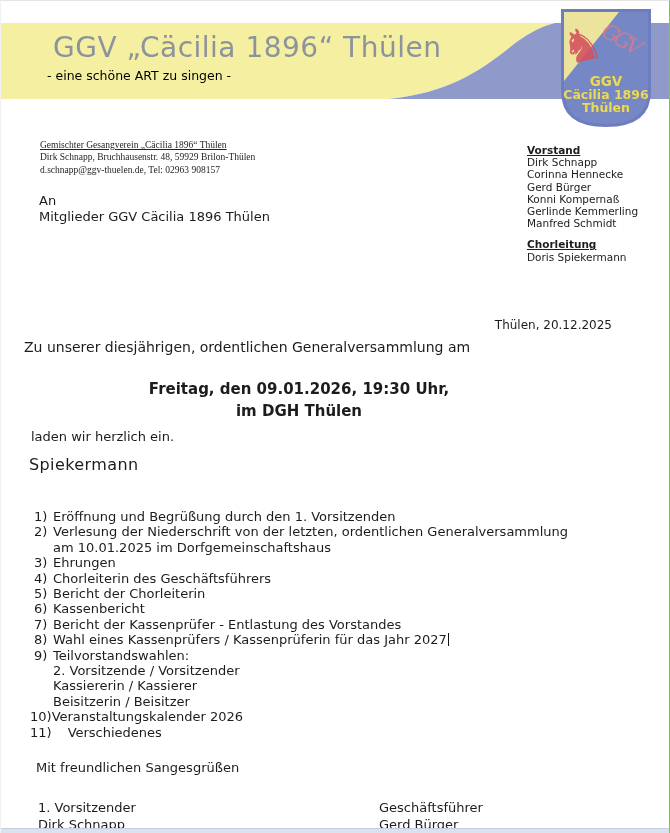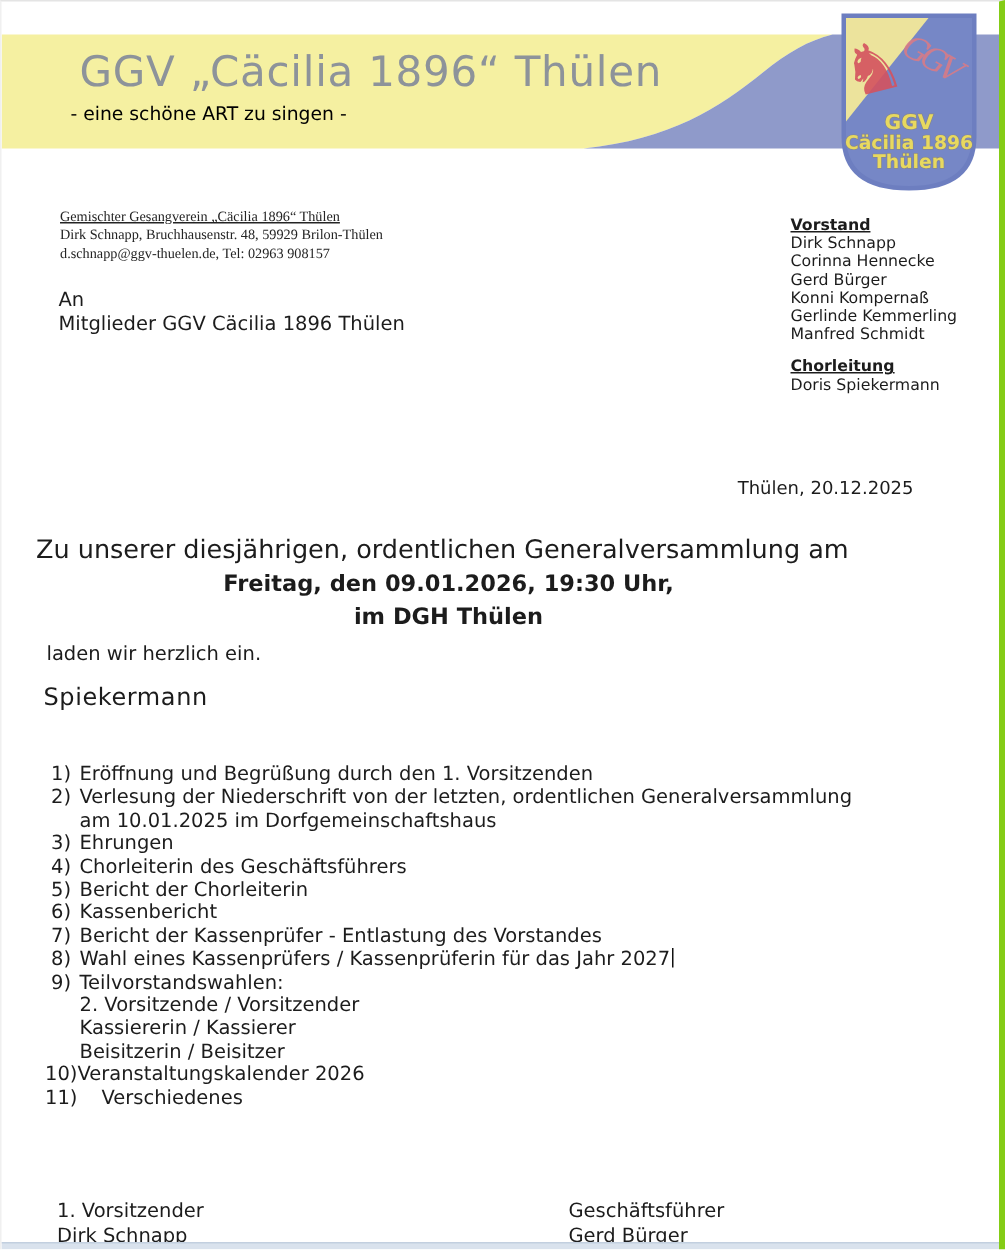--- a/index.html
+++ b/index.html
@@ -1,37 +1,37 @@
 <!DOCTYPE html>
 <html><head>
 <meta charset="utf-8">
 <style>
   html,body{margin:0;padding:0;background:#fff;}
   .page{
     position:relative;width:670px;height:833px;overflow:hidden;background:#ffffff;
     font-family:"DejaVu Sans",sans-serif;color:#1c1c1c;
-    border-top:1px solid #e4e4e4;border-right:4px solid #84cc16;border-left:1px solid #f0f0f0;
+    border-top:1px solid #e4e4e4;border-right:1px solid #84cc16;border-left:1px solid #f0f0f0;
     box-sizing:border-box;
   }
   .abs{position:absolute;}
   
   .hdr-title{left:52px;top:30px;font-size:28px;color:#8d939a;letter-spacing:0.5px;white-space:nowrap;}
   .hdr-sub{left:46px;top:67px;font-size:12.5px;color:#000000;white-space:nowrap;}
   
   .sender{left:39px;top:138px;font-size:9.5px;line-height:12.4px;color:#242424;white-space:nowrap;font-family:Liberation Serif, serif;}
   .sender .u{text-decoration:underline;}
   
   .recipient{left:38px;top:192px;font-size:13px;line-height:15.5px;white-space:nowrap;}
   
   .board{left:526px;top:143px;font-size:10.5px;line-height:12.2px;white-space:nowrap;}
   .board .head{font-weight:bold;text-decoration:underline;}
   .board .gap{height:9px;}
   
   .dateline{top:317px;right:57px;font-size:12px;text-align:right;white-space:nowrap;}
-  .intro{left:23px;top:356px;font-size:17px;white-space:nowrap;}
+  .intro{left:23px;top:338px;font-size:14px;white-space:nowrap;}
   .event{left:0;top:377px;width:596px;text-align:center;font-weight:bold;font-size:15px;line-height:22px;}
   .invite{left:30px;top:428px;font-size:13px;white-space:nowrap;}
   .agenda-head{left:28px;top:454px;font-size:16px;letter-spacing:0.4px;white-space:nowrap;}
   .agenda{left:29px;top:508px;font-size:13px;line-height:15.4px;white-space:nowrap;}
   .agenda .num{display:inline-block;width:23px;padding-left:4px;box-sizing:border-box;}
   .agenda .row.wide .num{width:auto;padding-left:0;}
   .agenda .row.sp .num{margin-right:16px;}
   .agenda .cont{padding-left:23px;}
   .caret{display:inline-block;width:1px;height:13px;background:#111;vertical-align:-2px;margin-left:1px;}
   .closing{left:35px;top:759px;font-size:13px;white-space:nowrap;}
@@ -112,20 +112,21 @@
     <div class="row"><span class="num">7)</span><span>Bericht der Kassenprüfer - Entlastung des Vorstandes</span></div>
     <div class="row"><span class="num">8)</span><span>Wahl eines Kassenprüfers / Kassenprüferin für das Jahr 2027</span><span class="caret"></span></div>
     <div class="row"><span class="num">9)</span><span>Teilvorstandswahlen:</span></div>
     <div class="cont">2. Vorsitzende / Vorsitzender</div>
     <div class="cont">Kassiererin / Kassierer</div>
     <div class="cont">Beisitzerin / Beisitzer</div>
     <div class="row wide"><span class="num">10)</span><span>Veranstaltungskalender 2026</span></div>
     <div class="row wide sp"><span class="num">11)</span><span>Verschiedenes</span></div>
   </div>
 
+  <div class="abs closing">Mit freundlichen Sangesgrüßen</div>
 
   <div class="abs sig sig-left">
     <div>1. Vorsitzender</div>
     <div>Dirk Schnapp</div>
   </div>
   <div class="abs sig sig-right">
     <div>Geschäftsführer</div>
     <div>Gerd Bürger</div>
   </div>
 

